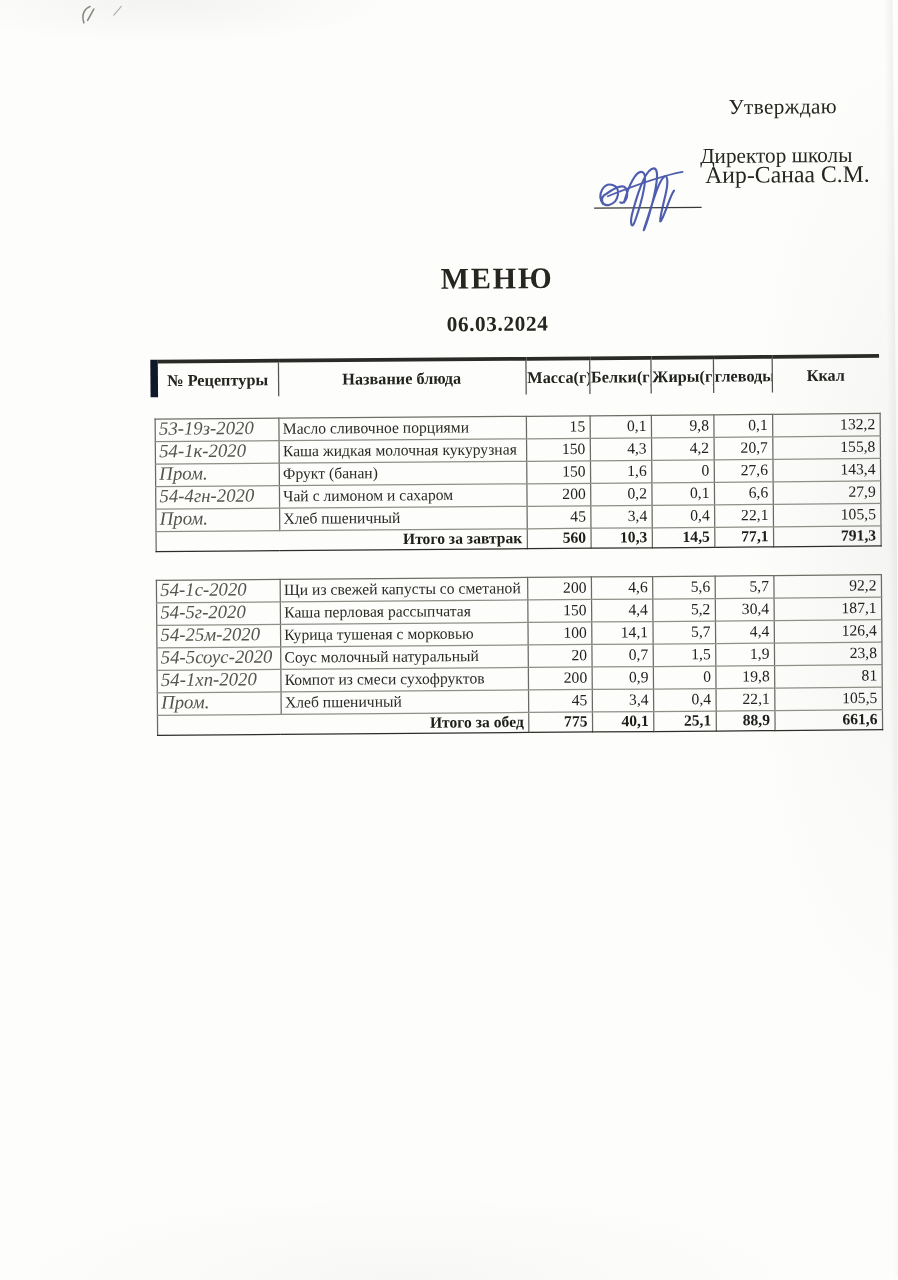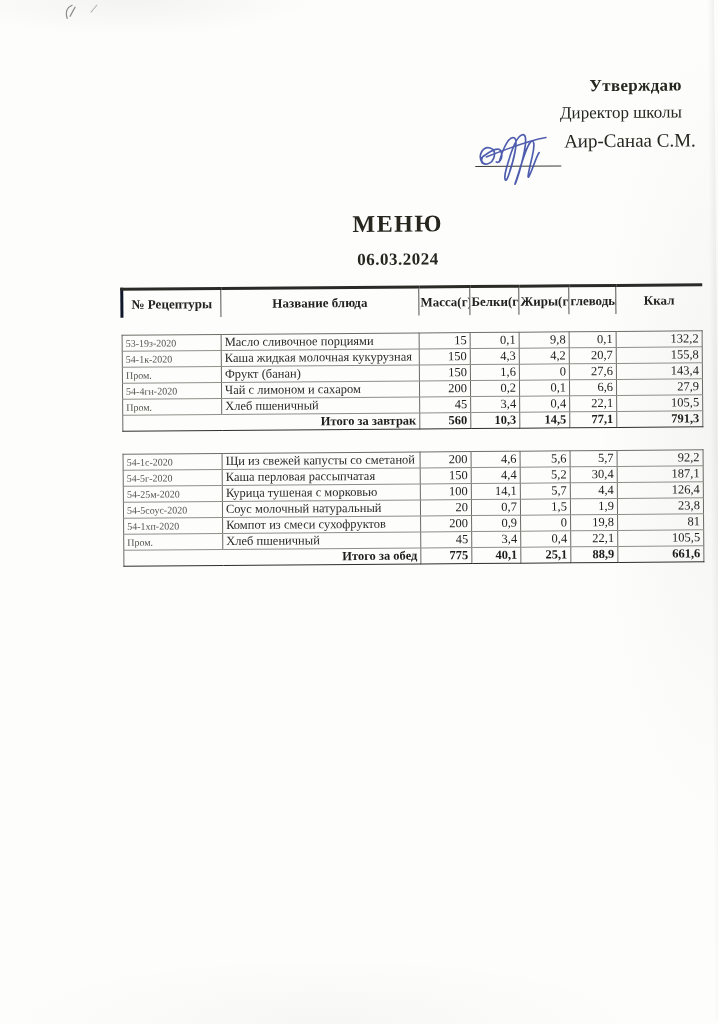--- a/index.html
+++ b/index.html
@@ -10,54 +10,54 @@
       radial-gradient(ellipse 260px 50px at 18% 0%, rgba(60,60,55,.05), transparent 70%),
       radial-gradient(ellipse 160px 520px at 100% 42%, rgba(60,60,55,.045), transparent 75%),
       radial-gradient(ellipse 420px 90px at 45% 100%, rgba(60,60,55,.03), transparent 75%),
       #fdfdfc;
   }
   .sheet{position:absolute;inset:0;transform:rotate(-0.45deg);transform-origin:50% 50%;}
 
   .top-marks{position:absolute;left:55px;top:0;}
 
   .approval{position:absolute;top:79px;right:33px;text-align:right;font-size:17px;line-height:17px;}
-  .approve{letter-spacing:.3px;font-weight:bold;}
-  .role{margin-top:10px;}
+  .approve{margin-right:12px;letter-spacing:.3px;}
+  .role{margin-top:22px;}
 
   .signature{position:absolute;left:477px;top:128px;width:100px;height:72px;}
   .sig-line{position:absolute;left:478px;top:150px;width:86px;height:17px;border-bottom:1.6px solid #3a3a35;}
   .director-name{position:absolute;left:567px;top:132px;font-size:19px;}
 
   .title{position:absolute;top:211px;left:82px;width:636px;text-align:center;
          font-size:24px;font-weight:bold;letter-spacing:1.5px;}
   .date{position:absolute;top:250px;left:82px;width:636px;text-align:center;
         font-size:17px;font-weight:bold;letter-spacing:.5px;}
 
   table.menu{position:absolute;left:122px;top:286px;width:581px;
              border-collapse:collapse;table-layout:fixed;font-size:12.5px;}
   thead th{
     border-top:3px solid #2a2a26;
     border-left:1px solid #55554f;border-right:1px solid #55554f;
     border-bottom:none;
     height:27px;font-size:13px;font-weight:bold;padding:0 1px;
     vertical-align:middle;white-space:nowrap;overflow:hidden;color:#22221e;
   }
-  thead th:first-child{border-left:3px solid #0f172a;}
+  thead th:first-child{border-left:6px solid #0f172a;}
   thead th:last-child{border-right:none;}
 
   tbody.gap td{border:none;height:17px;padding:0;}
   tbody.g2 td{height:22px;}
 
   tbody[data-section] td{
     border-top:1px solid #8f8f88;border-bottom:1px solid #8f8f88;
     border-left:1px solid #6a6a64;border-right:1px solid #6a6a64;
     height:15px;padding:0 3px;vertical-align:middle;white-space:nowrap;overflow:hidden;
   }
   tbody[data-section] tr:first-child td{border-top:1.2px solid #6e6e67;}
-  td.code{color:#55554e;font-size:10px;}
+  td.code{color:#55554e;font-size:15px;font-style:italic;}
   td.dish{color:#2b2b26;}
   td.num{text-align:right;color:#22221e;}
   tr.total-row td{font-weight:bold;border-bottom:1.9px solid #2e2e29;color:#1d1d19;}
   td.tlabel{text-align:right;}
 
   .edge-shade{position:absolute;right:0;top:0;bottom:0;width:7px;
       background:linear-gradient(to left, rgba(0,0,0,.05), transparent);}
 </style>
 </head>
 <body>

